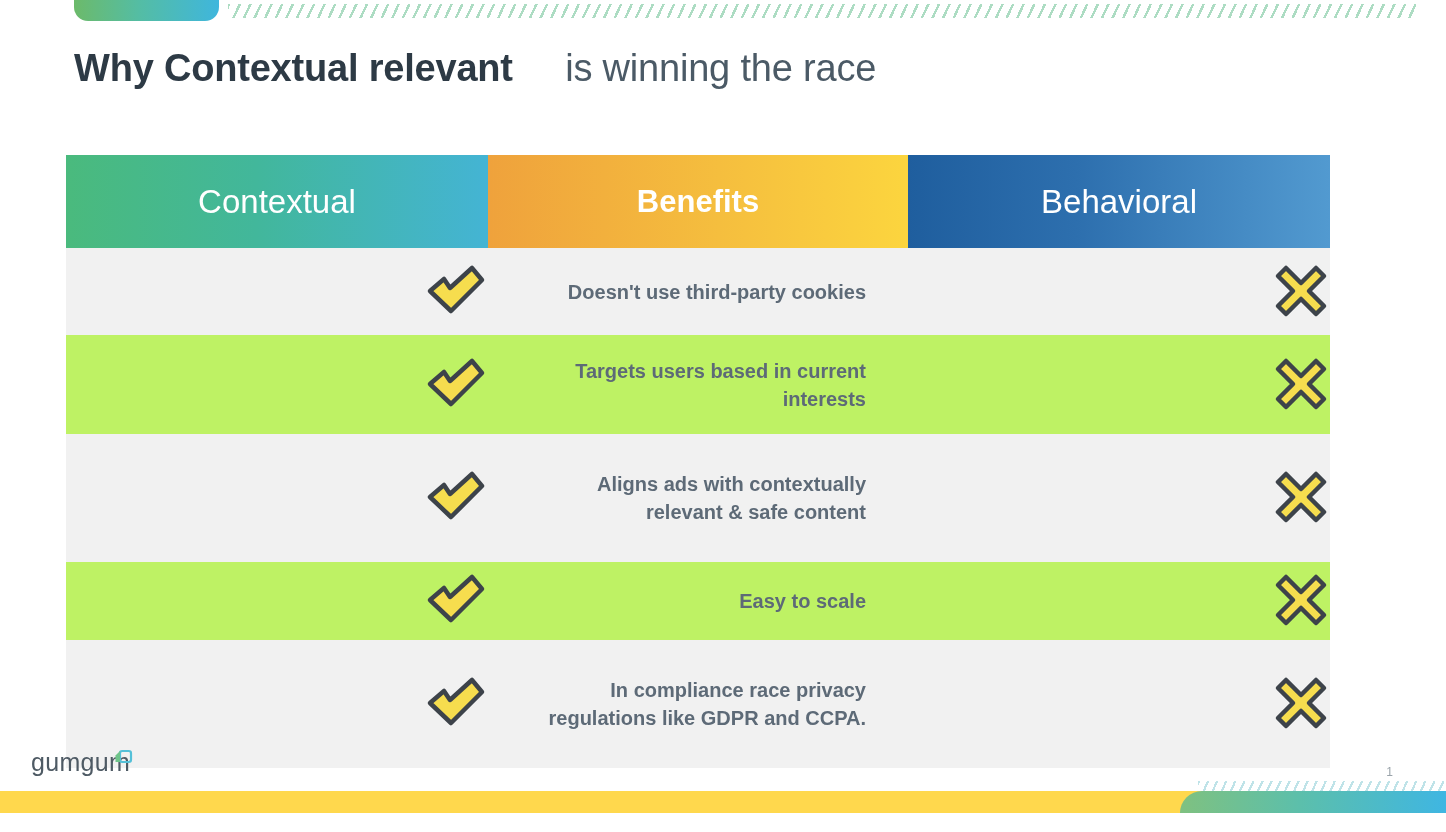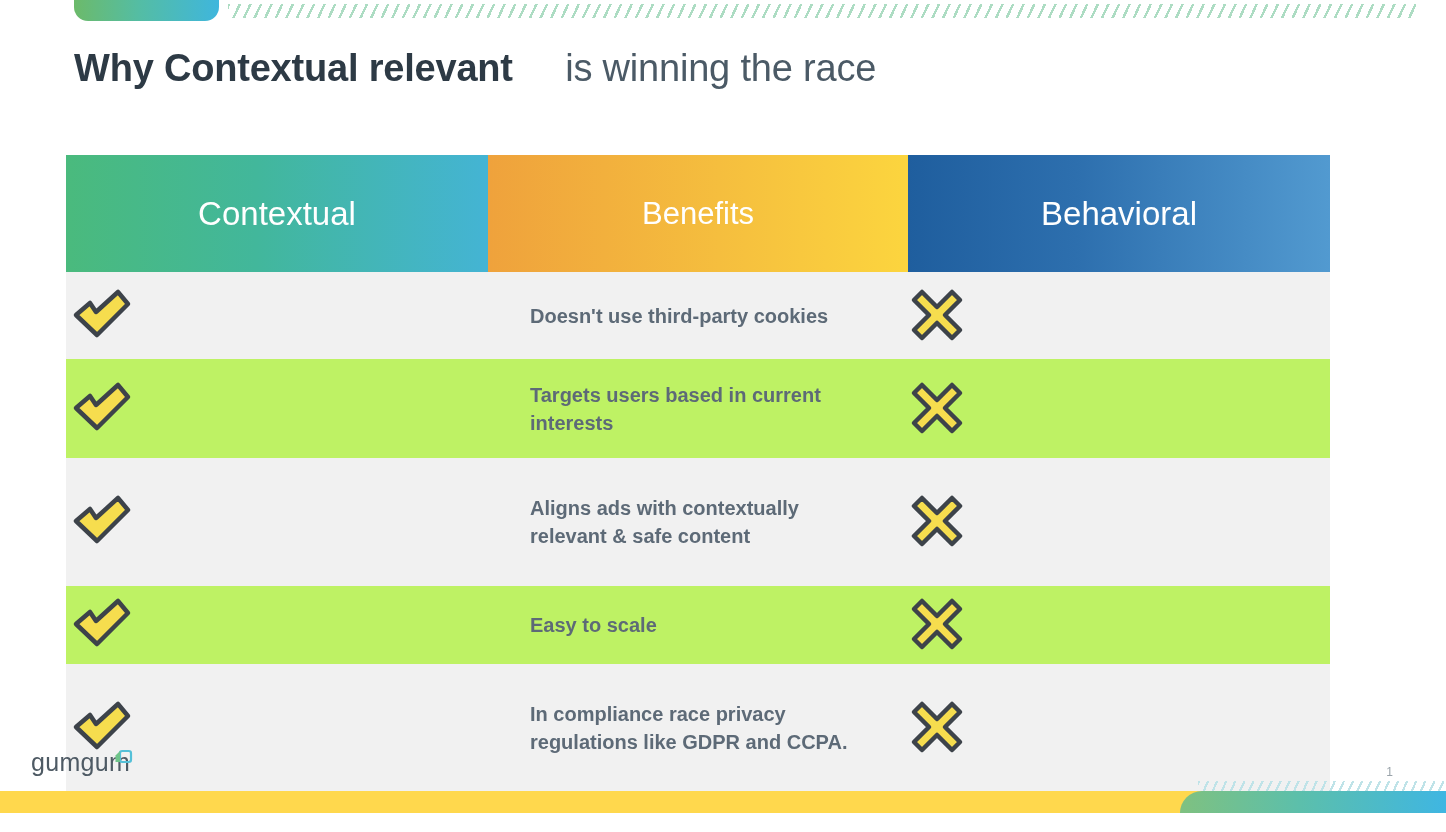--- a/index.html
+++ b/index.html
@@ -81,44 +81,44 @@
   }
   .table .col-left   { width: 422px; }
   .table .col-mid    { width: 420px; }
   .table .col-right  { width: 422px; }
 
   .hdr {
     height: 93px;
     text-align: center;
     vertical-align: middle;
     color: #ffffff;
-    padding: 12px;
+    padding: 0;
   }
   .hdr-contextual {
     background: linear-gradient(90deg, #4aba7d 0%, #42b79b 45%, #44b4d4 100%);
     font-size: 33px;
     font-weight: 400;
   }
   .hdr-benefits {
     background: linear-gradient(90deg, #efa23c 0%, #f5be3e 55%, #fcd53e 100%);
     font-size: 31px;
-    font-weight: 400;
+    font-weight: 700;
     margin-left: 12px;
   }
   .hdr-behavioral {
     background: linear-gradient(90deg, #1f5e9e 0%, #2d6fae 40%, #529ad0 100%);
     font-size: 33px;
     font-weight: 400;
   }
 
   .row-alt td { background: #f1f1f1; }
   .row-plain td { background: #bef264; }
 
   .cell {
-    text-align: left;
+    text-align: right;
     vertical-align: middle;
     padding: 0;
   }
   .cell-benefit {
     color: #5d6a77;
     font-size: 20px;
     font-weight: 700;
     line-height: 1.4;
     padding: 14px 42px;
   }

